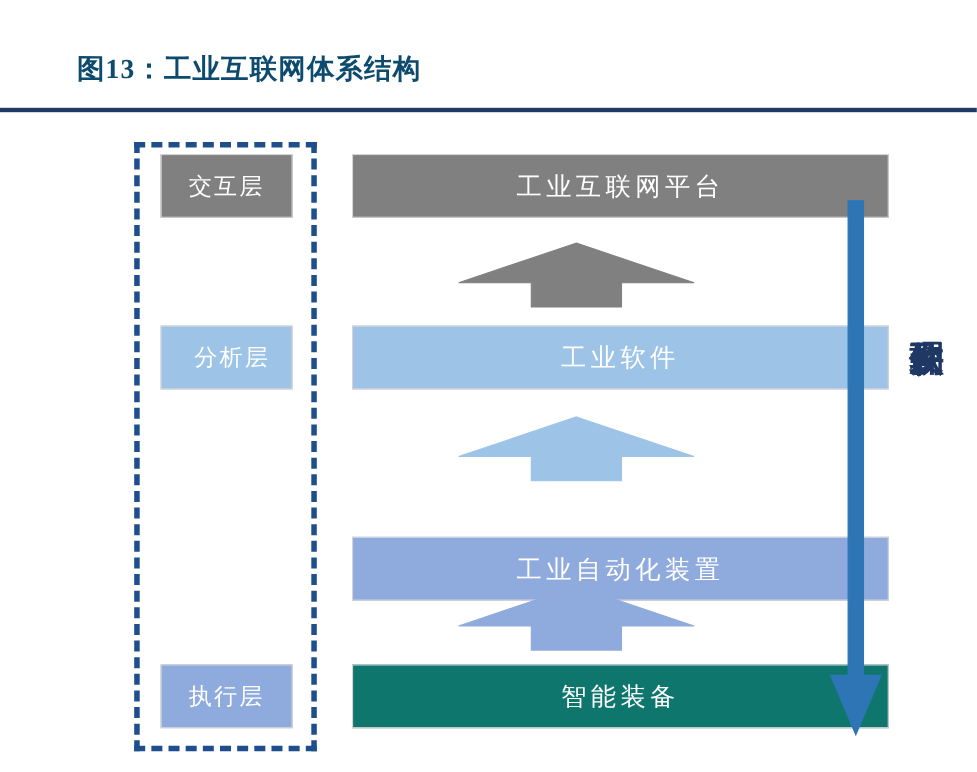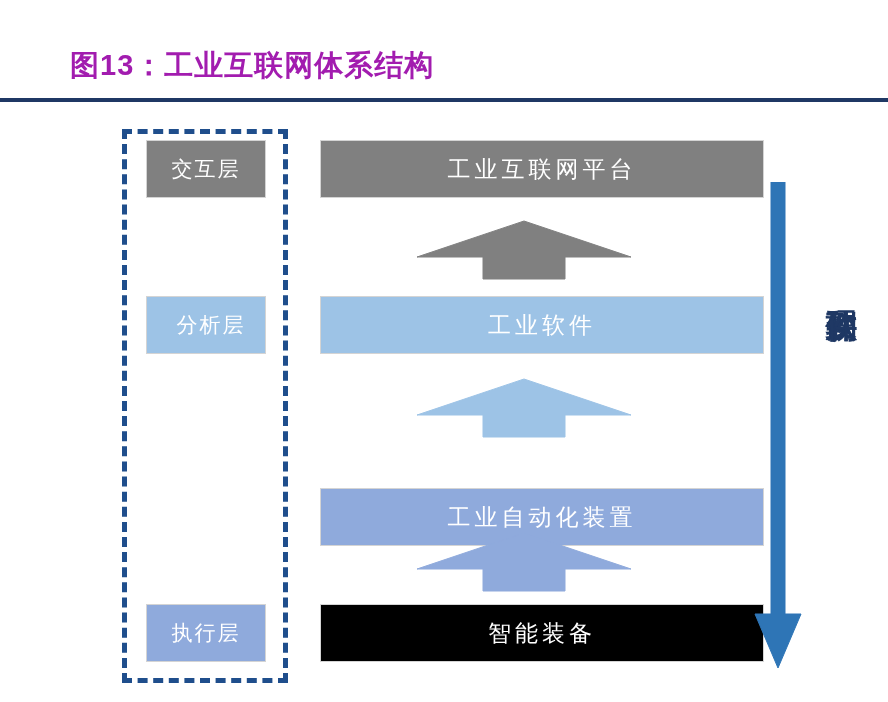--- a/index.html
+++ b/index.html
@@ -13,25 +13,25 @@
     position: relative;
     overflow: hidden;
     font-family: "DejaVu Sans", "Liberation Sans", sans-serif;
   }
 
   
   #figure-title {
     position: absolute;
     left: 70px;
     top: 46px;
-    font-family: Liberation Sans, sans-serif;
+    font-family: Liberation Serif, serif;
     font-weight: bold;
-    font-size: 29px;
+    font-size: 25px;
     letter-spacing: 1px;
-    color: #a21caf;
+    color: #0c4a6e;
     white-space: nowrap;
   }
   #title-rule {
     position: absolute;
     left: 0px;
     top: 98px;
     width: 888px;
     height: 4px;
     background: #1f3864;
   }
@@ -74,36 +74,36 @@
   }
   .chip-0 { top: 36px;  background: #808080; }
   .chip-1 { top: 192px; background: #9dc3e6; padding-left: 10px; }
   .chip-2 { top: 352px; background: #8faadc; }
   .chip-3 { top: 500px; background: #8faadc; }
 
   
   .layer-bar {
     position: absolute;
     left: 320px;
-    width: 444px;
+    width: 488px;
     height: 58px;
     display: flex;
     align-items: center;
     justify-content: center;
     color: #ffffff;
     font-size: 23px;
     letter-spacing: 4px;
     font-family: "DejaVu Serif", "Liberation Serif", serif;
     border: 1px solid #d4d4d4;
     box-sizing: border-box;
   }
   .bar-0 { top: 36px;  background: #808080; }
   .bar-1 { top: 192px; background: #9dc3e6; }
   .bar-2 { top: 352px; background: #8faadc; margin-top: 32px; }
-  .bar-3 { top: 500px; background: #000000; }
+  .bar-3 { top: 500px; background: #0f766e; }
 
   
   .up-arrow {
     position: absolute;
     left: 415px;
     width: 218px;
     height: 62px;
   }
   .up-arrow svg { display: block; width: 100%; height: 100%; }
   .arrow-0 { top: 115px; }

